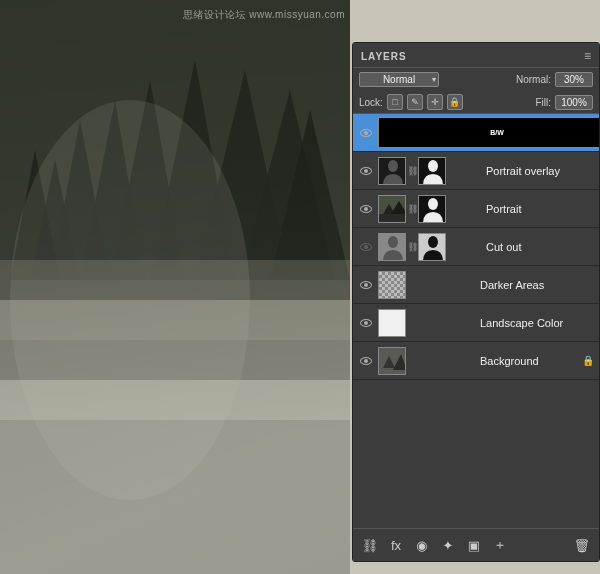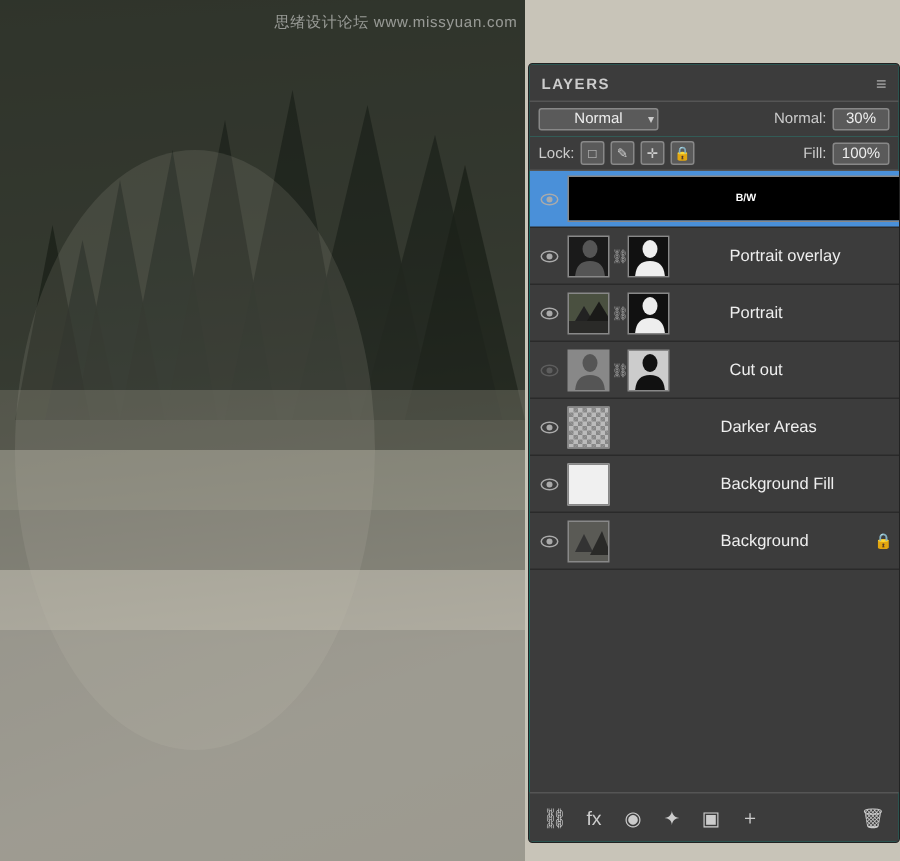--- a/index.html
+++ b/index.html
@@ -476,21 +476,21 @@
       </div>
       <div class="layer-thumb thumb-checker"></div>
       <span class="layer-name" style="margin-left:36px;">Darker Areas</span>
     </div>
 
     <div class="layer-item">
       <div class="eye-icon">
         <div class="eye-dot"></div>
       </div>
       <div class="layer-thumb thumb-white"></div>
-      <span class="layer-name" style="margin-left:36px;">Background Fill</span>
+      <span class="layer-name" style="margin-left:36px;">Landscape Color</span>
     </div>
 
     <div class="layer-item">
       <div class="eye-icon">
         <div class="eye-dot"></div>
       </div>
       <div class="layer-thumb">
         <svg width="28" height="28" viewBox="0 0 28 28">
             <rect width="28" height="28" fill="#5a5a55"></rect>
             <polygon points="4,20 10,8 16,20" fill="#333"></polygon>

